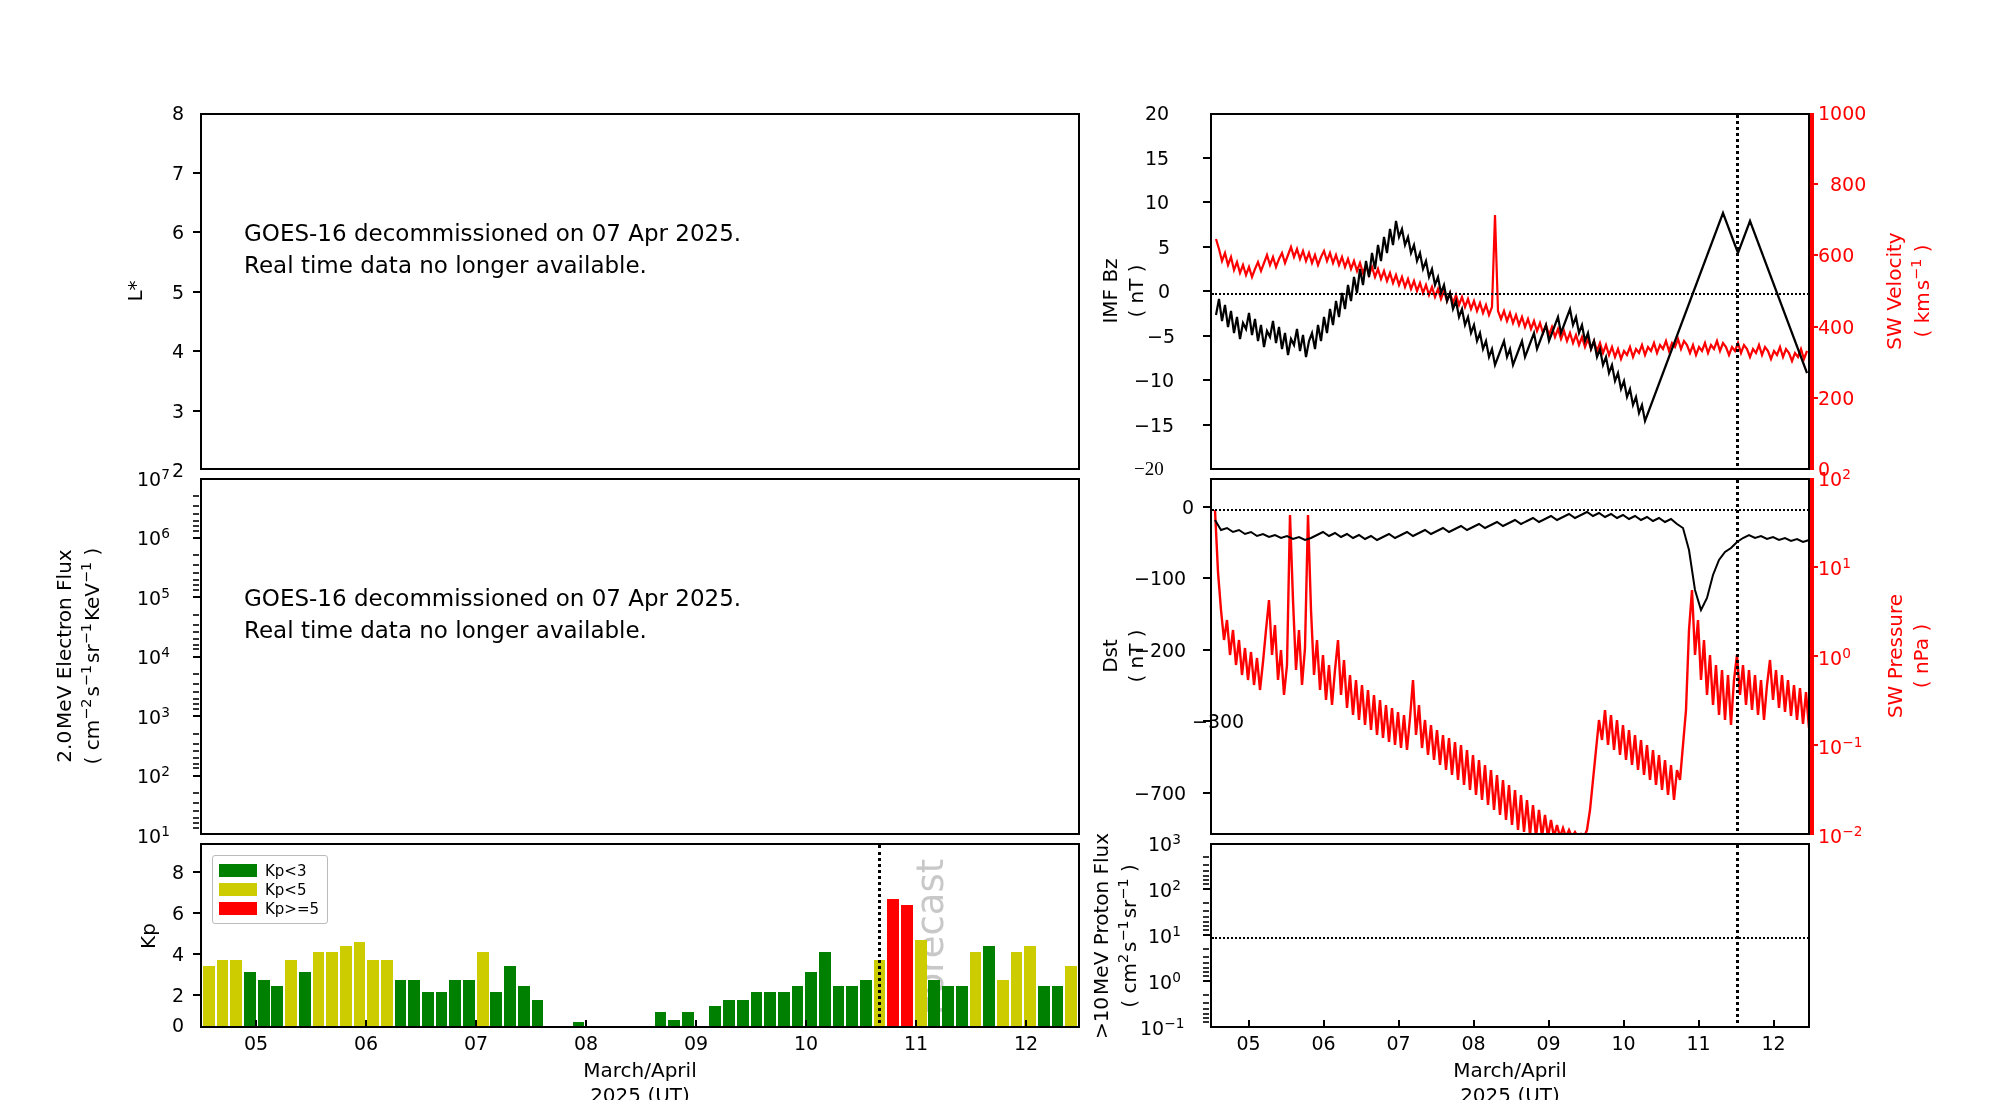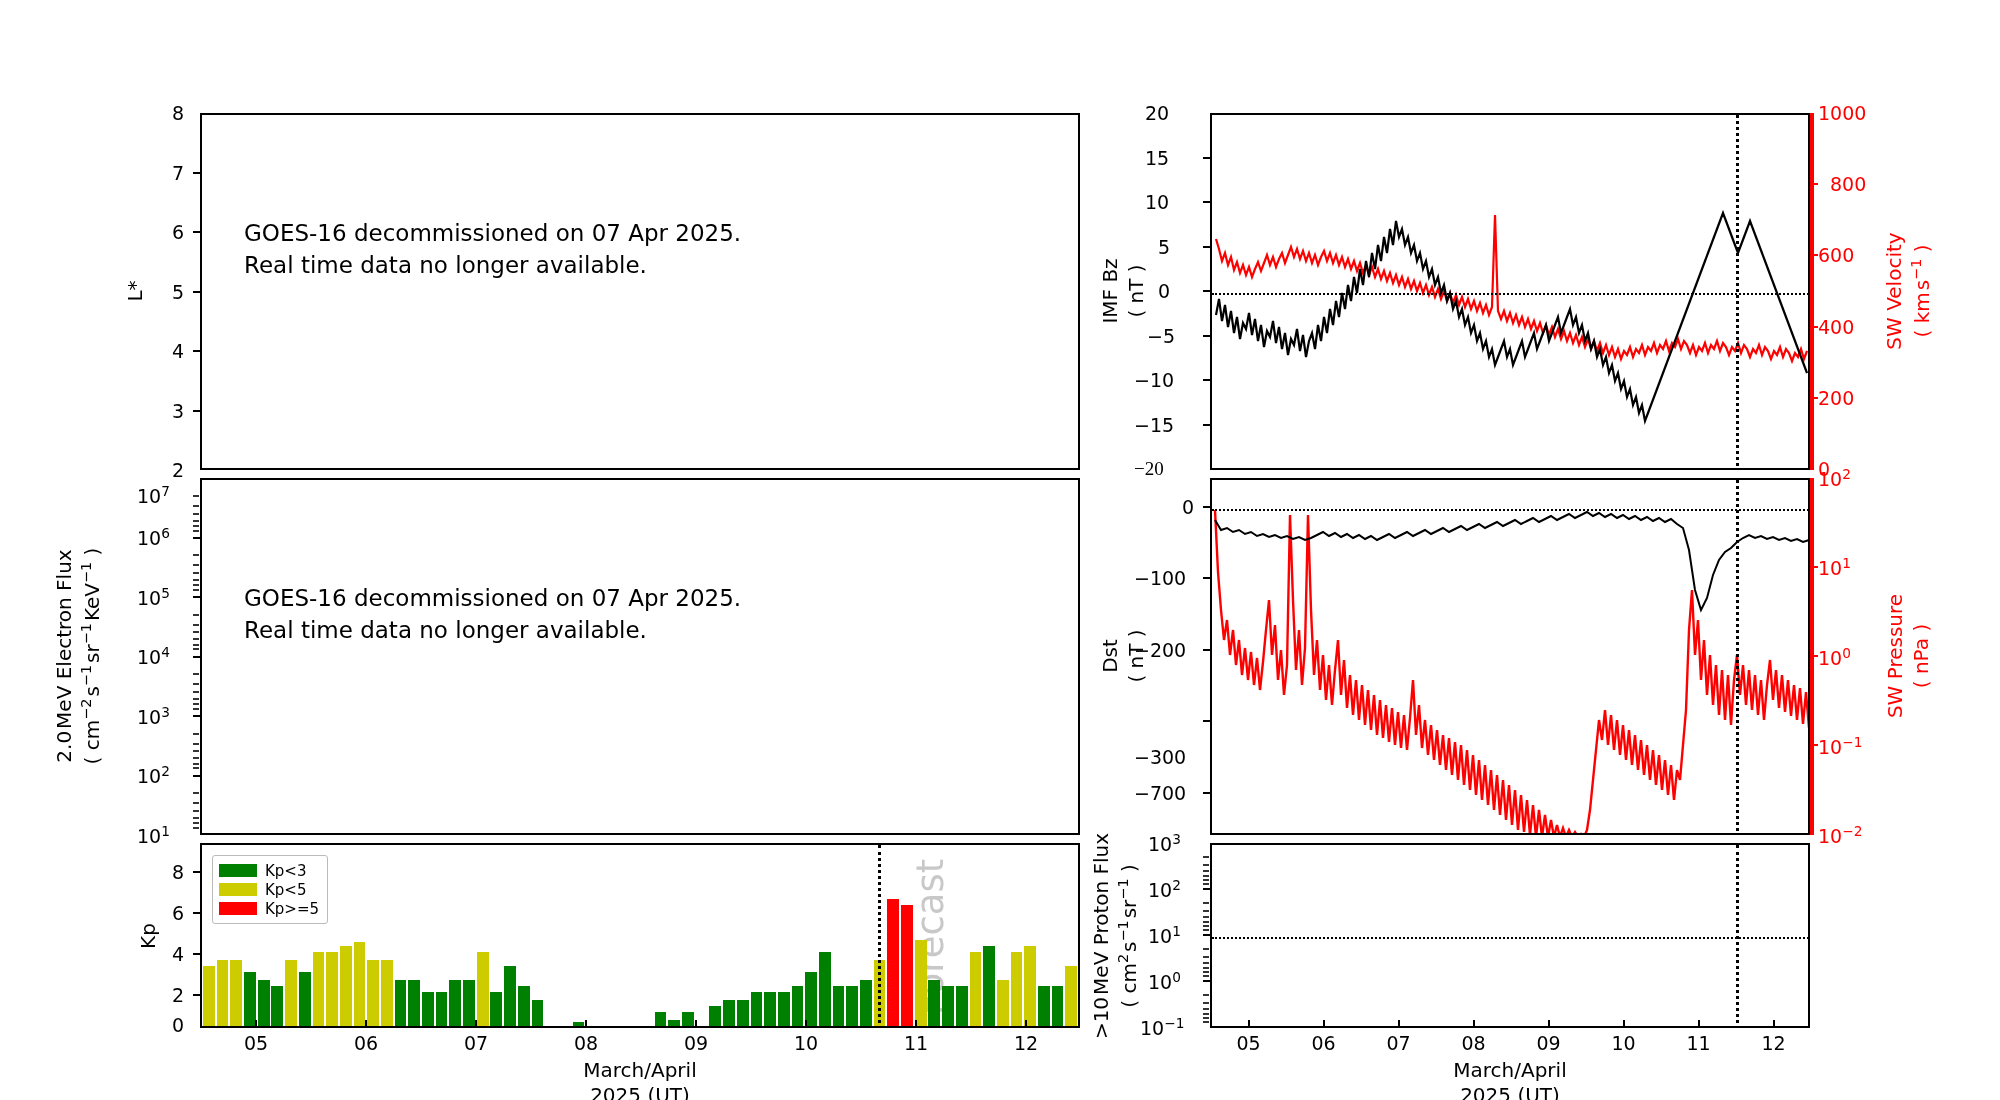--- a/index.html
+++ b/index.html
@@ -54,21 +54,21 @@
   <div class="tkm" style="left:193px;top:410px;width:8px;height:2px;"></div>
 
   <div class="panel" style="left:200px;top:478px;width:880px;height:357px;">
     <div class="msg" style="left:42px;top:103px;">GOES-16 decommissioned on 07 Apr 2025.
 Real time data no longer available.</div>
   </div>
   <div class="ylab rot" style="left:78px;top:656px;line-height:1.3;">
     <div style="text-align:center;">2.0 MeV Electron Flux</div>
     <div style="text-align:center;">( cm<span class="sup">−2</span> s<span class="sup">−1</span> sr<span class="sup">−1</span> KeV<span class="sup">−1</span> )</div>
   </div>
-  <div class="tick" style="left:137px;top:466px;margin-top:17px;">10<span class="sup">7</span></div>
+  <div class="tick" style="left:137px;top:466px;">10<span class="sup">7</span></div>
   <div class="tick" style="left:137px;top:525px;">10<span class="sup">6</span></div>
   <div class="tick" style="left:137px;top:585px;">10<span class="sup">5</span></div>
   <div class="tick" style="left:137px;top:644px;">10<span class="sup">4</span></div>
   <div class="tick" style="left:137px;top:704px;">10<span class="sup">3</span></div>
   <div class="tick" style="left:137px;top:763px;">10<span class="sup">2</span></div>
   <div class="tick" style="left:137px;top:823px;">10<span class="sup">1</span></div>
   <div class="tkm" style="left:193px;top:537px;width:8px;height:2px;"></div>
   <div class="tkm" style="left:193px;top:596px;width:8px;height:2px;"></div>
   <div class="tkm" style="left:193px;top:656px;width:8px;height:2px;"></div>
   <div class="tkm" style="left:193px;top:715px;width:8px;height:2px;"></div>
@@ -340,21 +340,21 @@
     </svg>
     <div class="vdot" style="left:524px;top:0px;height:357px;"></div>
   </div>
   <div class="ylab rot" style="left:1123px;top:656px;line-height:1.3;">
     <div style="text-align:center;">Dst</div>
       <div style="text-align:center;">( nT )</div>
   </div>
   <div class="tick" style="left:1182px;top:496px;">0</div>
   <div class="tick" style="left:1134px;top:567px;">−100</div>
   <div class="tick" style="left:1134px;top:639px;">−200</div>
-  <div class="tick" style="left:1134px;top:710px;margin-top:36px;">−300</div>
+  <div class="tick" style="left:1192px;top:710px;">−300</div>
   <div class="tick" style="left:1134px;top:782px;">−700</div>
   <div class="tkm" style="left:1203px;top:506px;width:8px;height:2px;"></div>
   <div class="tkm" style="left:1203px;top:577px;width:8px;height:2px;"></div>
   <div class="tkm" style="left:1203px;top:649px;width:8px;height:2px;"></div>
   <div class="tkm" style="left:1203px;top:720px;width:8px;height:2px;"></div>
   <div class="tkm" style="left:1203px;top:792px;width:8px;height:2px;"></div>
 
   <div class="ylab rot tickR" style="left:1908px;top:656px;line-height:1.3;">
     <div style="text-align:center;">SW Pressure</div>
       <div style="text-align:center;">( nPa )</div>

